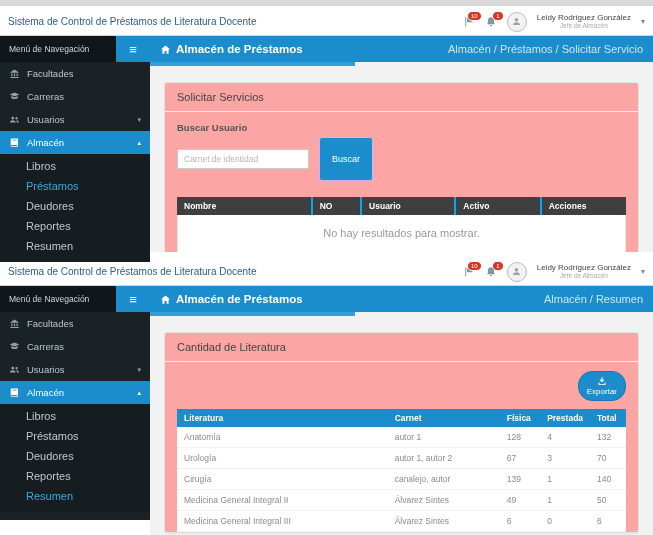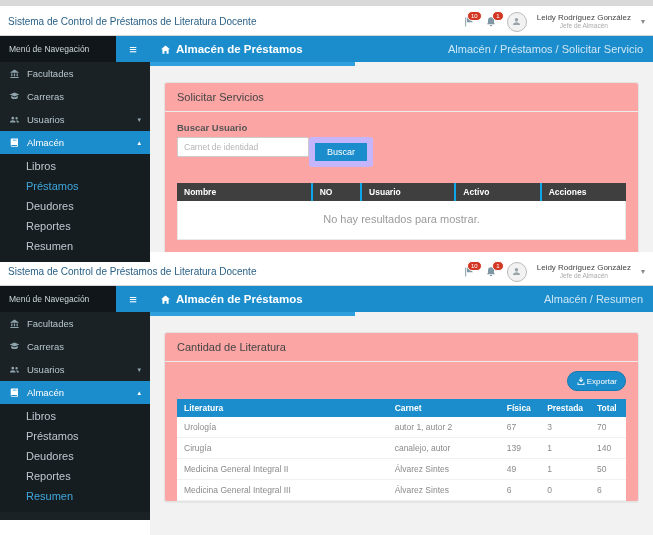--- a/index.html
+++ b/index.html
@@ -74,50 +74,50 @@
   .head-tab{height:4px;width:205px;background:#2fa0dd;flex:none;}
   .main{flex:1;padding:16px 14px 0 14px;overflow:hidden;}
 
   
   .card{background:#fca5a5;border:1px solid #e3e3e3;border-radius:3px;box-shadow:0 1px 1px rgba(0,0,0,.05);}
   .card-head{padding:8px 12px;border-bottom:1px solid #ececec;font-size:11px;color:#444;}
   .card-body{padding:10px 12px 14px 12px;}
 
   
   .form-label{font-size:9.5px;font-weight:bold;color:#555;margin-bottom:4px;}
-  .form-row{display:flex;align-items:flex-start;}
+  .form-row{display:flex;align-items:center;gap:10px;}
   .txt-input{
     width:118px;height:18px;border:1px solid #ccc;border-radius:2px;font-size:8.5px;padding:0 6px;
     color:#555;font-family:"Liberation Sans",sans-serif;
   }
   .txt-input::placeholder{color:#b5b5b5;}
   .btn{
-    background:var(--accent,#1b8dcc);color:#fff;border:6px solid #c4b5fd;border-radius:3px;
-    font-size:9px;padding:4px 12px;cursor:pointer;font-family:"Liberation Sans",sans-serif;
+    background:var(--accent,#1b8dcc);color:#fff;border:1px solid #c4b5fd;border-radius:3px;
+    font-size:9px;padding:16px 12px;cursor:pointer;font-family:"Liberation Sans",sans-serif;
   }
 
   
   .tbl1{width:100%;border-collapse:collapse;margin-top:16px;}
   .tbl1 th{
     background:var(--dark_header,#3f3f3f);color:#fff;font-size:8.5px;text-align:left;
     padding:4px 7px;border-right:2px solid #0ea5e9;cursor:pointer;
   }
   .tbl1 th:last-child{border-right:none;}
   .tbl1 .c-nombre{width:30%;}.tbl1 .c-no{width:11%;}.tbl1 .c-usuario{width:21%;}
   .tbl1 .c-activo{width:19%;}.tbl1 .c-acciones{width:19%;}
   .empty-row{
     border:1px solid #e8e8e8;border-top:none;text-align:center;font-size:11px;color:#9a9a9a;
     padding:12px 0 14px 0;background:#fff;
   }
 
   
   .toolbar{display:flex;justify-content:flex-end;padding:9px 12px 8px 12px;}
   .btn-export{
     background:var(--accent,#1b8dcc);color:#fff;border:1px solid #1779b1;border-radius:14px;
-    display:flex;flex-direction:row;align-items:center;gap:1px;font-size:8px;padding:4px 8px;cursor:pointer;
+    display:flex;flex-direction:column;align-items:center;gap:1px;font-size:8px;padding:4px 8px;cursor:pointer;
     font-family:"Liberation Sans",sans-serif;
   }
   .btn-export svg{width:10px;height:10px;fill:#fff;}
   .tbl2{width:calc(100% - 24px);margin:0 12px;border-collapse:collapse;}
   .tbl2 th{
     background:var(--accent,#1b8dcc);color:#fff;font-size:8.5px;text-align:left;padding:4px 7px;cursor:pointer;
   }
   .tbl2 td{font-size:8.5px;color:#8a8a8a;padding:5px 7px;border-bottom:1px solid #f1f1f1;background:#fff;}
   .tbl2 .c-lit{width:47%;}.tbl2 .c-aut{width:25%;}.tbl2 .c-fis{width:9%;}
   .tbl2 .c-pre{width:11%;}.tbl2 .c-tot{width:8%;}
@@ -333,20 +333,27 @@
               <tr>
                 <th class="c-lit">Literatura</th>
                 <th class="c-aut">Carnet</th>
                 <th class="c-fis">Física</th>
                 <th class="c-pre">Prestada</th>
                 <th class="c-tot">Total</th>
               </tr>
             </thead>
             <tbody>
               <tr>
+                <td>Anatomía</td>
+                <td>autor 1</td>
+                <td>128</td>
+                <td>4</td>
+                <td>132</td>
+              </tr>
+              <tr>
                 <td>Urología</td>
                 <td>autor 1, autor 2</td>
                 <td>67</td>
                 <td>3</td>
                 <td>70</td>
               </tr>
               <tr>
                 <td>Cirugía</td>
                 <td>canalejo, autor</td>
                 <td>139</td>

